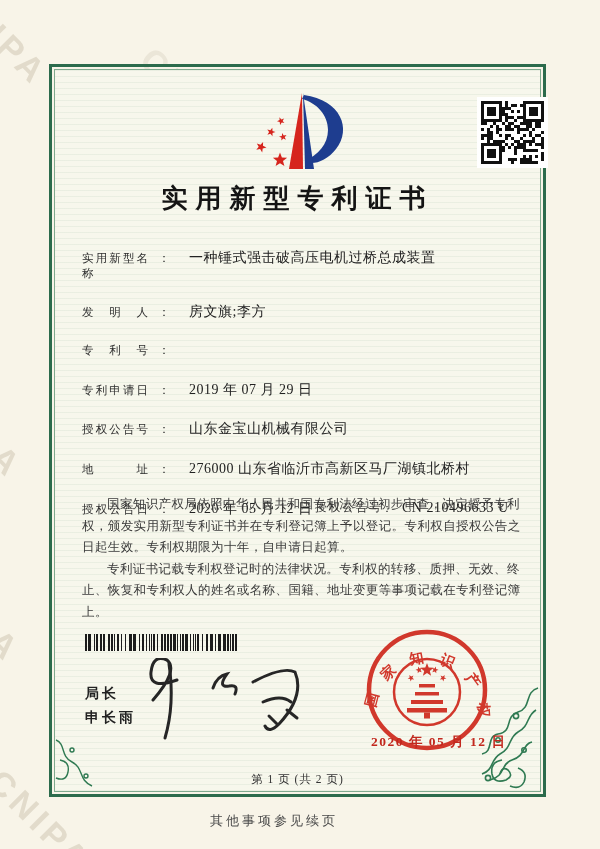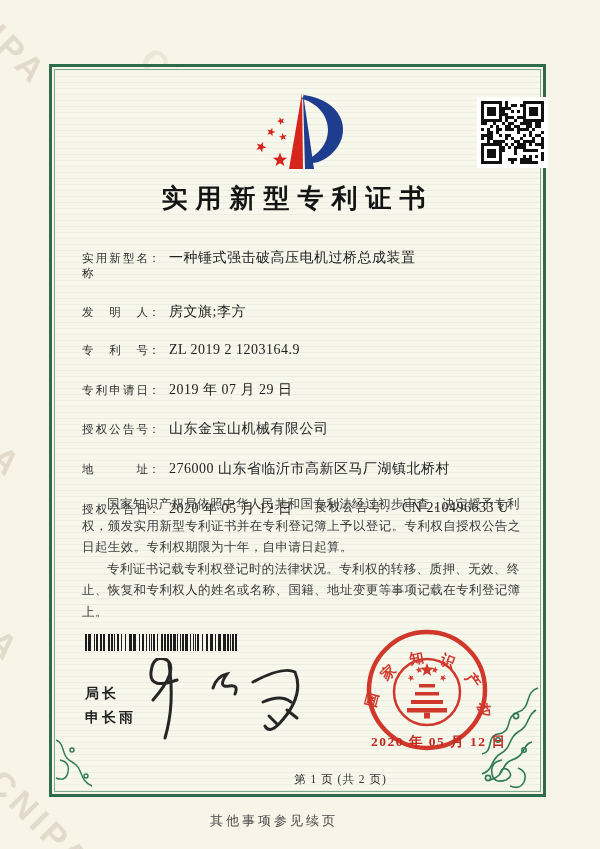--- a/index.html
+++ b/index.html
@@ -25,21 +25,21 @@
 
   .cert-no{position:absolute;left:76px;top:100px;font-size:13px;
            letter-spacing:3px;color:#2b2b2b;}
   .logo{position:absolute;left:240px;top:85px;}
   .qr{position:absolute;left:477px;top:97px;width:71px;height:71px;
       background:#fff;display:flex;align-items:center;justify-content:center;}
   .title{position:absolute;left:49px;top:181px;width:497px;text-align:center;
          font-size:26px;font-weight:bold;color:#141414;letter-spacing:8px;}
 
   .fields{position:absolute;left:82px;top:249px;width:442px;}
-  .row{display:flex;align-items:baseline;margin-bottom:21.6px;position:relative;}
+  .row{display:flex;align-items:baseline;margin-bottom:21.6px;position:relative;gap:10px;}
   .flabel{display:inline-block;width:66px;font-size:11.5px;color:#2e2e2e;
           text-align:justify;text-align-last:justify;}
   .colon{font-size:12px;color:#2e2e2e;margin-right:9px;}
   .fval{font-size:14px;color:#222;letter-spacing:0.5px;}
   .pair2{position:absolute;left:233px;top:0;display:flex;align-items:flex-start;}
 
   .paras{position:absolute;left:82px;top:494px;width:440px;font-size:12.5px;
          line-height:1.72;color:#3a3a3a;}
   .paras p{margin:0;text-indent:2em;letter-spacing:0.4px;}
 
@@ -49,21 +49,21 @@
              font-weight:bold;font-size:14px;color:#222;letter-spacing:3px;}
   .sig-label.l1{top:685px;}
   .sig-label.l2{top:709px;}
   .sig-svg{position:absolute;left:135px;top:658px;}
 
   .seal{position:absolute;left:355px;top:620px;opacity:0.93;}
   .seal-date{position:absolute;left:371px;top:733px;font-size:13.5px;
              color:#c2281e;letter-spacing:1.5px;font-weight:bold;}
 
   .page-ind{position:absolute;left:49px;top:772px;width:497px;text-align:center;
-            font-size:11.5px;color:#333;letter-spacing:1px;margin-left:43px;}
+            font-size:11.5px;color:#333;letter-spacing:1px;}
   .footer-note{position:absolute;left:0;top:812px;width:548px;text-align:center;
                font-size:13px;color:#4a4a4a;letter-spacing:3px;}
   .corner{position:absolute;}
 </style>
 </head>
 <body>
 
 <div class="page">
 
   <div class="wm" style="left:-35px;top:-25px">CNIPA</div>
@@ -361,21 +361,20 @@
       <span class="fval">一种锤式强击破高压电机过桥总成装置</span>
     </div>
     <div class="row">
       <span class="flabel">发明人</span>
         <span class="colon">：</span>
       <span class="fval">房文旗;李方</span>
     </div>
     <div class="row">
       <span class="flabel">专利号</span>
         <span class="colon">：</span>
-      <span class="fval">ZL 2019 2 1203164.9</span>
     </div>
     <div class="row">
       <span class="flabel">专利申请日</span>
         <span class="colon">：</span>
       <span class="fval">2019 年 07 月 29 日</span>
     </div>
     <div class="row">
       <span class="flabel">授权公告号</span>
         <span class="colon">：</span>
       <span class="fval">山东金宝山机械有限公司</span>

